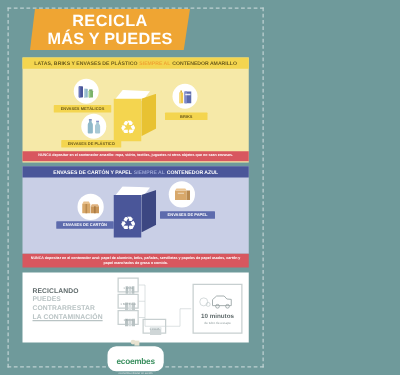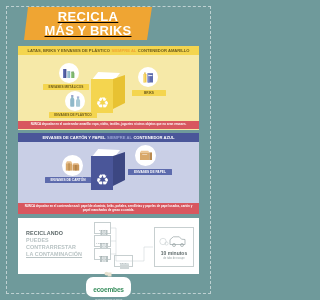--- a/index.html
+++ b/index.html
@@ -18,21 +18,20 @@
     box-sizing:border-box;pointer-events:none;
   }
 
   
   .banner{
     position:absolute;left:24px;top:7px;width:128px;height:33px;
     background:#efa533;
     clip-path:polygon(4px 0,100% 0,calc(100% - 5px) 100%,0 100%);
     display:flex;flex-direction:column;align-items:center;justify-content:center;
     line-height:1.02;
-    text-decoration:underline;
   }
   .banner-l1{color:#fff;font-size:13px;font-weight:bold;letter-spacing:.4px;}
   .banner-l2{color:#fff;font-size:13px;font-weight:bold;letter-spacing:.2px;white-space:nowrap;}
 
   
   .sec-yellow{
     position:absolute;left:18px;top:46px;width:181px;height:84px;
     background:#f6e9a8;
   }
   .hdr-yellow{
@@ -130,21 +129,21 @@
 </style>
 </head>
 <body>
 
 <div class="poster">
 
   <div class="dashed-frame"></div>
 
   <div class="banner">
     <div class="banner-l1">RECICLA</div>
-    <div class="banner-l2">MÁS Y BRIKS</div>
+    <div class="banner-l2">MÁS Y PUEDES</div>
   </div>
 
   <div class="sec-yellow">
 
     <div class="hdr-yellow">
       <span class="t1">LATAS, BRIKS Y ENVASES DE PLÁSTICO</span>
       <span class="t2">SIEMPRE AL</span>
       <span class="t3">CONTENEDOR AMARILLO</span>
     </div>
 

